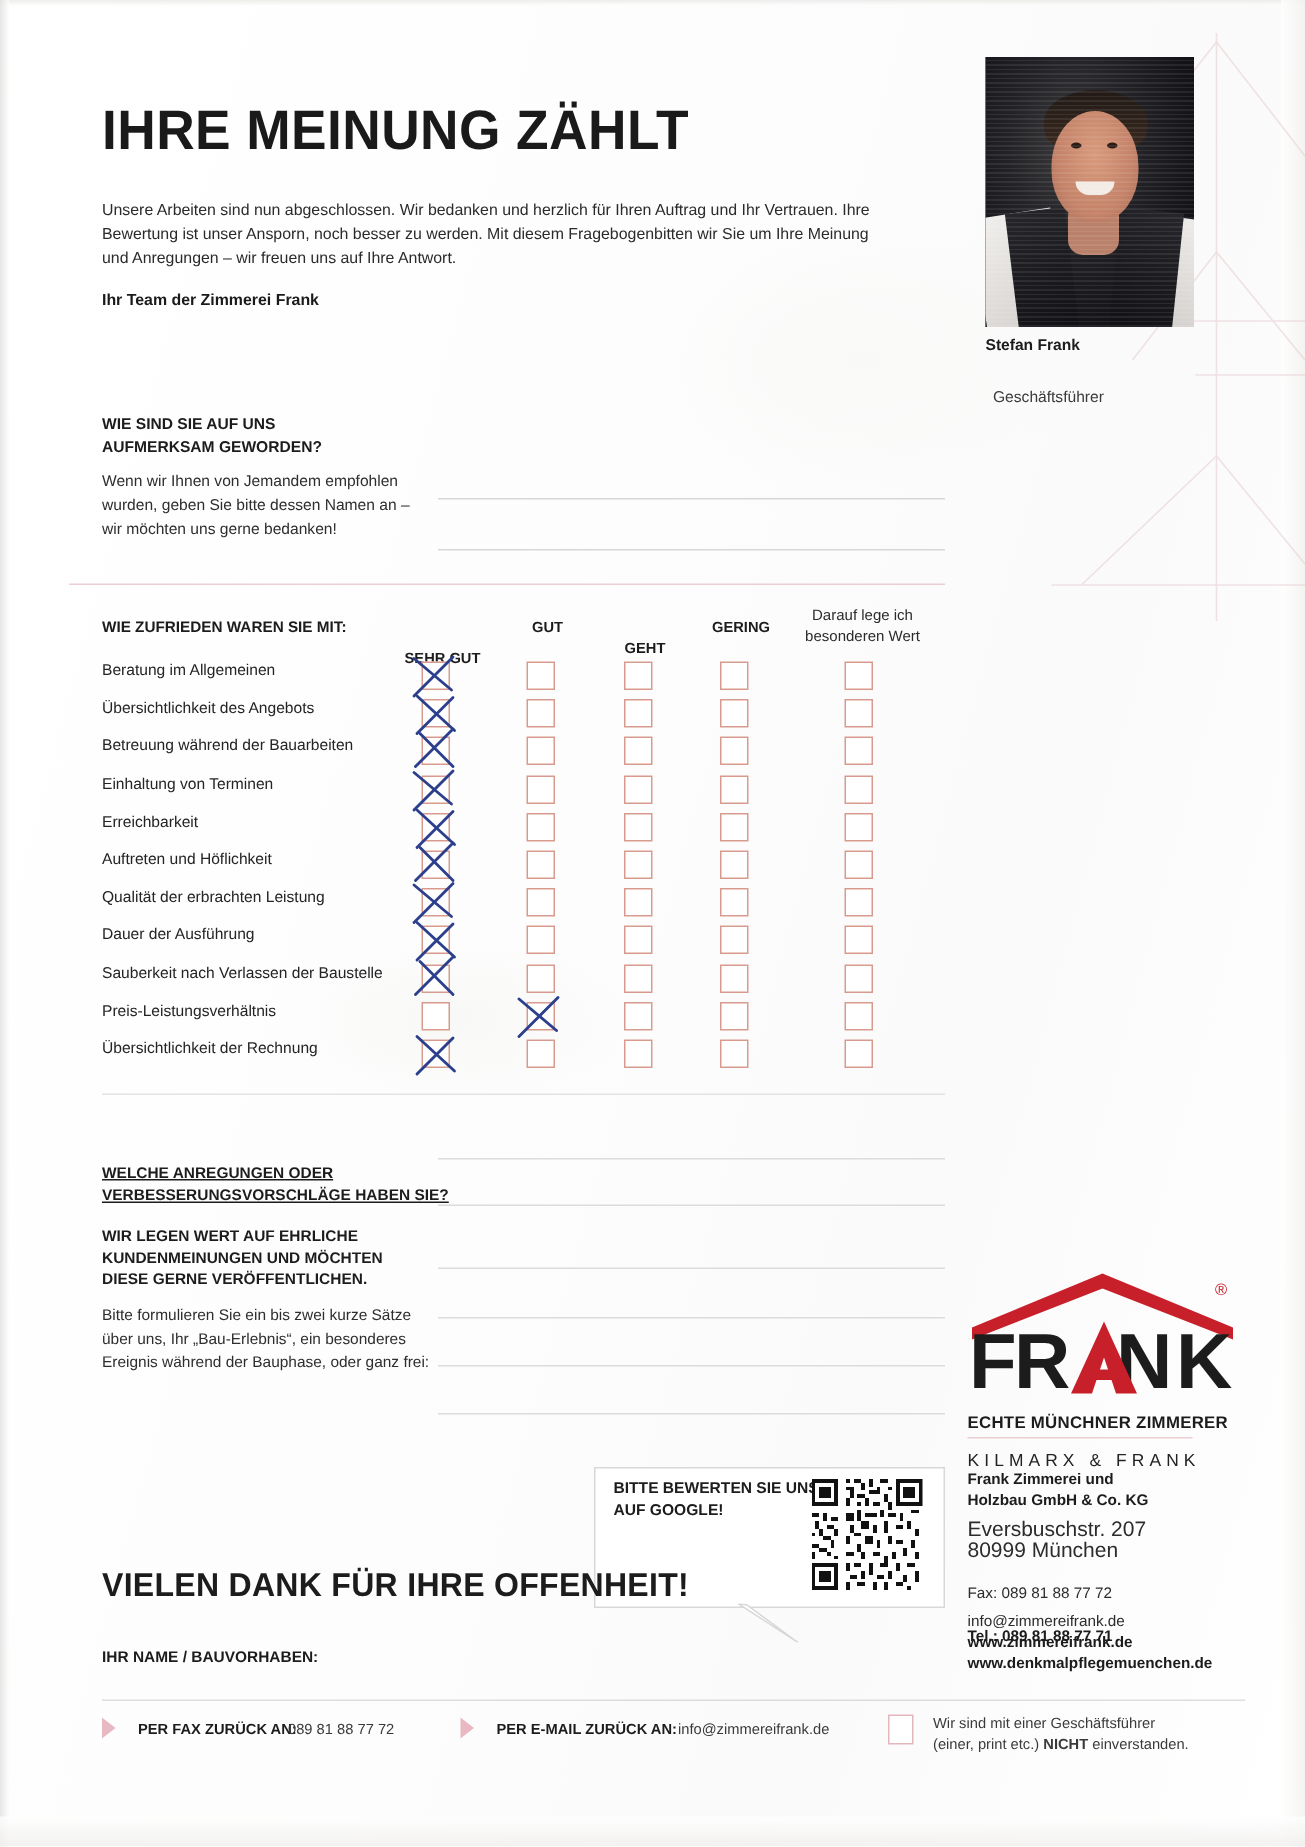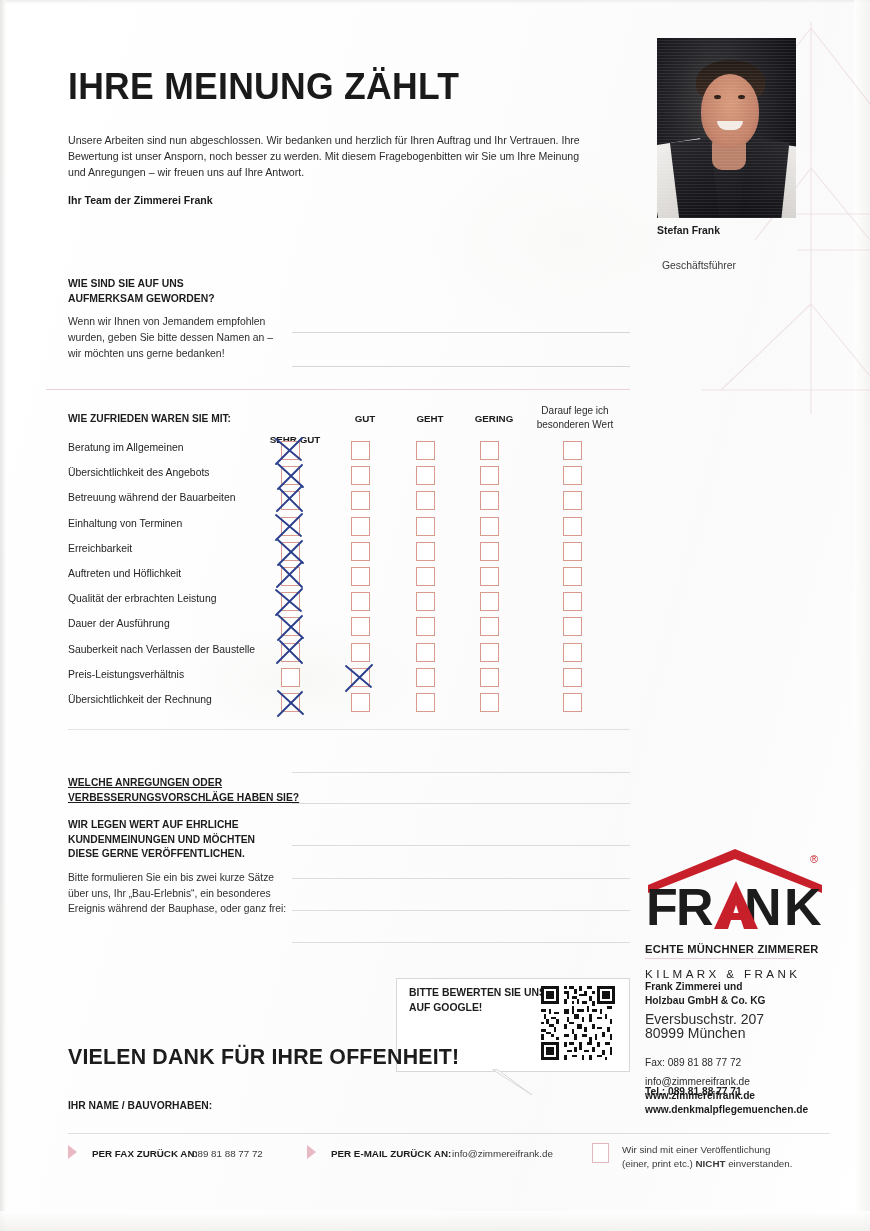--- a/index.html
+++ b/index.html
@@ -203,21 +203,21 @@
 </div>
 <div id="ref-text">Wenn wir Ihnen von Jemandem empfohlen wurden, geben Sie bitte dessen Namen an – wir möchten uns gerne bedanken!</div>
 <div class="ref-line" style="left:292px;top:332px;width:338px;"></div>
 <div class="ref-line" style="left:292px;top:366px;width:338px;"></div>
 
 <div class="rule pink" style="left:46px;top:389px;width:584px;"></div>
 
 <div id="tbl-title">WIE ZUFRIEDEN WAREN SIE MIT:</div>
 <div class="col-head" style="left:253px;top:413px;width:84px;margin-top:21px;">SEHR GUT</div>
 <div class="col-head" style="left:323px;top:413px;width:84px;">GUT</div>
-<div class="col-head" style="left:388px;top:413px;width:84px;">GEHT</div>
+<div class="col-head" style="left:388px;top:427px;width:84px;">GEHT</div>
 <div class="col-head" style="left:452px;top:413px;width:84px;">GERING</div>
 <div id="col-head-5" style="left:524px;top:404px;width:102px;">
   <span>Darauf lege ich</span><br>
   <span>besonderen Wert</span>
 </div>
 <div id="survey-body">
     <div class="row-label" style="left: 68px; top: 442px;">Beratung im Allgemeinen</div>
     <div class="chk" style="left: 281px; top: 441px;"></div>
     <div class="chk" style="left: 351px; top: 441px;"></div>
     <div class="chk" style="left: 416px; top: 441px;"></div>
@@ -487,15 +487,15 @@
 
 <div class="rule grey" style="left:68px;top:1133px;width:762px;opacity:.6;"></div>
 <div class="tri" style="left:68px;top:1145px;"></div>
 <div class="ft-b" style="left:92px;top:1148px;">PER FAX ZURÜCK AN:</div>
 <div class="ft-n" style="left:192px;top:1148px;">089 81 88 77 72</div>
 <div class="tri" style="left:307px;top:1145px;"></div>
 <div class="ft-b" style="left:331px;top:1148px;">PER E-MAIL ZURÜCK AN:</div>
 <div class="ft-n" style="left:452px;top:1148px;">info@zimmereifrank.de</div>
 <div id="ft-chk"></div>
 <div id="ft-note">
-  <span>Wir sind mit einer Veröffentlichung</span><br>
+  <span>Wir sind mit einer Geschäftsführer</span><br>
   <span>(einer, print etc.) </span><b>NICHT</b><span> einverstanden.</span>
 </div>
 
 </body></html>

